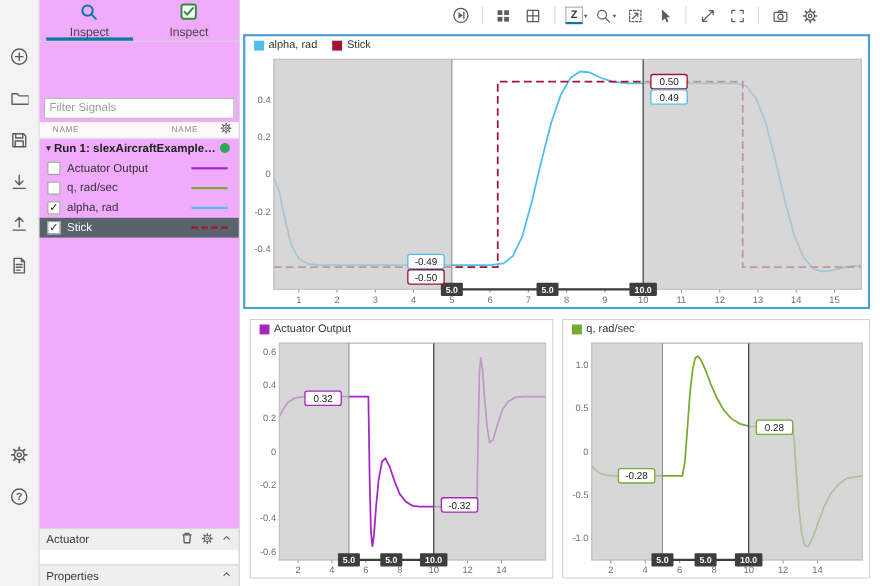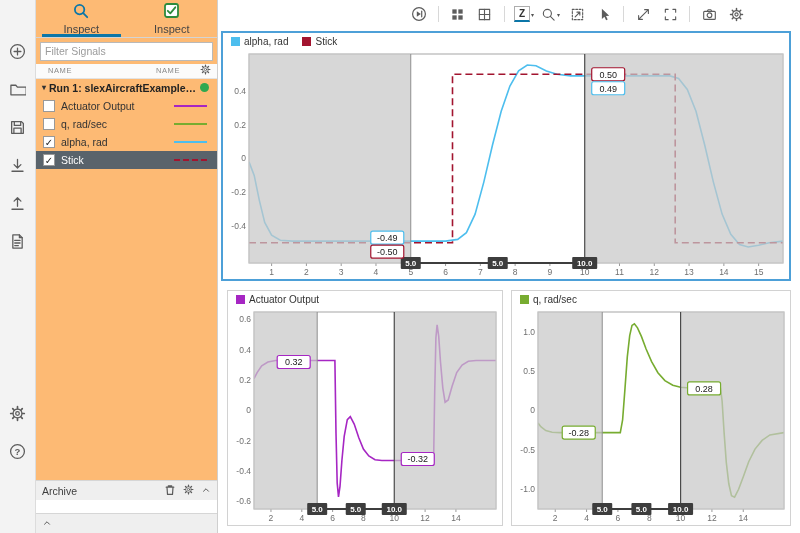--- a/index.html
+++ b/index.html
@@ -5,25 +5,25 @@
   html,body{margin:0;padding:0;background:#fff;}
   *{box-sizing:border-box;}
   .app{width:800px;height:533px;display:flex;font-family:"Liberation Sans",sans-serif;overflow:hidden;background:#fff;}
   
   .strip{width:36px;background:#f3f3f3;border-right:1px solid #dcdcdc;display:flex;flex-direction:column;align-items:center;padding-top:40px;gap:16px;flex:none;}
   .sbtn{width:22px;height:22px;display:flex;align-items:center;justify-content:center;cursor:pointer;flex:none;}
   .sbtn.push{margin-top:134px;}
   .ic{fill:none;stroke:#5c5c5c;stroke-width:1.2;stroke-linecap:round;stroke-linejoin:round;}
   .icf{fill:#5c5c5c;stroke:none;}
   
-  .panel{width:182px;border-right:1px solid #cfcfcf;display:flex;flex-direction:column;flex:none;background:#fdba74;}
+  .panel{width:182px;border-right:1px solid #cfcfcf;display:flex;flex-direction:column;flex:none;background:#f0abfc;}
   .tabs{display:flex;height:38px;border-bottom:1px solid #d4d4d4;flex:none;}
   .tab{flex:1;display:flex;flex-direction:column;align-items:center;justify-content:center;gap:1px;font-size:11px;color:#444;position:relative;cursor:pointer;}
   .tab.active::after{content:"";position:absolute;bottom:0;left:6px;right:6px;height:3px;background:#0b76a8;}
-  .filter-row{padding:3px 4px;flex:none;}
+  .filter-row{padding:3px 4px;flex:none;margin-top:47px;}
   .filter-row input{width:100%;height:19px;border:1px solid #b9b9b9;font-size:10.5px;padding:0 4px;color:#333;font-family:"Liberation Sans",sans-serif;}
   .filter-row input::placeholder{color:#9b9b9b;}
   .thead{display:flex;height:15px;align-items:center;font-size:7.5px;color:#8a8a8a;letter-spacing:0.6px;padding:0 6px;border-bottom:1px solid #e3e3e3;background:#fbfbfb;flex:none;}
   .thead .c-name{flex:1;padding-left:6px;}
   .thead .c-line{width:44px;}
   .run-row{height:18px;display:flex;align-items:center;font-size:10.5px;font-weight:bold;color:#222;padding:0 6px;gap:3px;flex:none;white-space:nowrap;overflow:hidden;}
   .run-caret{font-size:8px;color:#333;}
   .run-label{overflow:hidden;text-overflow:ellipsis;flex:1;}
   .green-dot{width:9px;height:9px;border-radius:50%;background:#2fa84f;flex:none;margin-right:2px;}
   .sig-row{height:18px;display:flex;align-items:center;padding-left:7px;font-size:10.5px;color:#333;gap:6px;flex:none;}
@@ -166,35 +166,36 @@
         <div class="sig-row selected">
           <span class="cb">✓</span>
           <span class="sig-name">Stick</span>
           <span class="line-sample dashed" style="border-top-color:#a2142f"></span>
         </div>
       </div>
 
     <div class="panel-spacer"></div>
 
     <div class="sect-bar">
-      <span class="sect-label">Archive</span>
+      <span class="sect-label">Actuator</span>
       <span><svg width="12" height="12" viewBox="0 0 12 12">
             <path class="ic" d="M2.2 3.2h7.6M4.3 3.2V1.9h3.4v1.3M3 3.2l.5 7.2h5l.5-7.2"></path>
           </svg></span>
       <span><svg width="11" height="11" viewBox="0 0 16 16">
             <circle class="ic" cx="8" cy="8" r="4.2"></circle>
             <circle class="ic" cx="8" cy="8" r="1.7"></circle>
             <path class="ic" style="stroke-width:1.8" d="M12.6 8H14.4M11.25 11.25 12.5 12.5M8 12.6V14.4M4.75 11.25 3.5 12.5M3.4 8H1.6M4.75 4.75 3.5 3.5M8 3.4V1.6M11.25 4.75 12.5 3.5"></path>
           </svg></span>
       <span><svg width="10" height="10" viewBox="0 0 12 12">
             <path class="ic" d="M3 7.5 6 4.5l3 3"></path>
           </svg></span>
     </div>
     <div class="archive-space"></div>
     <div class="sect-bar">
+      <span class="sect-label">Properties</span>
       <span><svg width="10" height="10" viewBox="0 0 12 12">
             <path class="ic" d="M3 7.5 6 4.5l3 3"></path>
           </svg></span>
     </div>
   </div>
 
   <div class="main">
     <div class="toolbar">
       <span class="tbtn">
           <svg width="16" height="16" viewBox="0 0 16 16">

